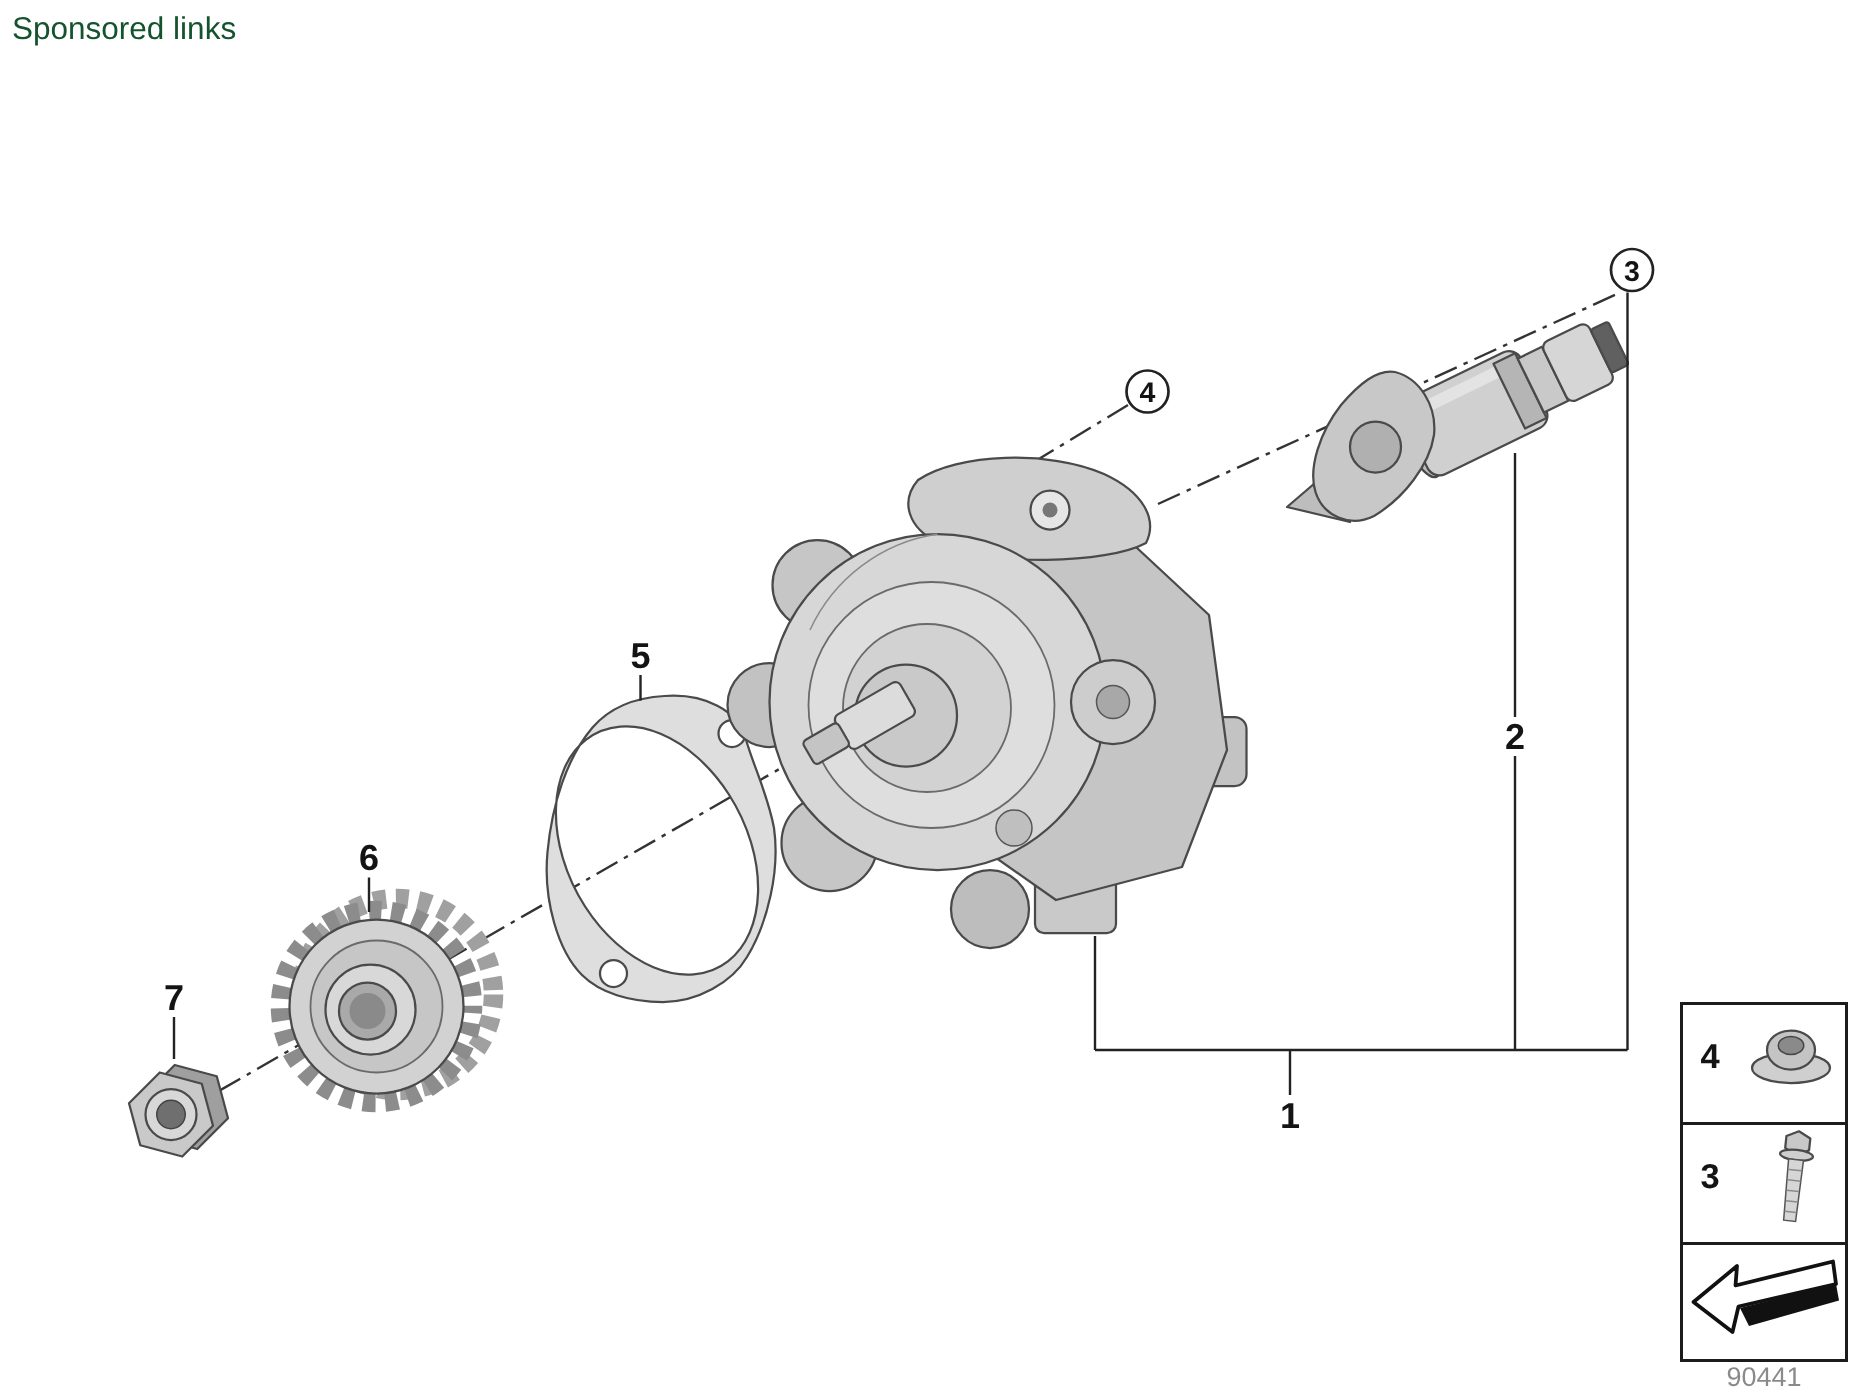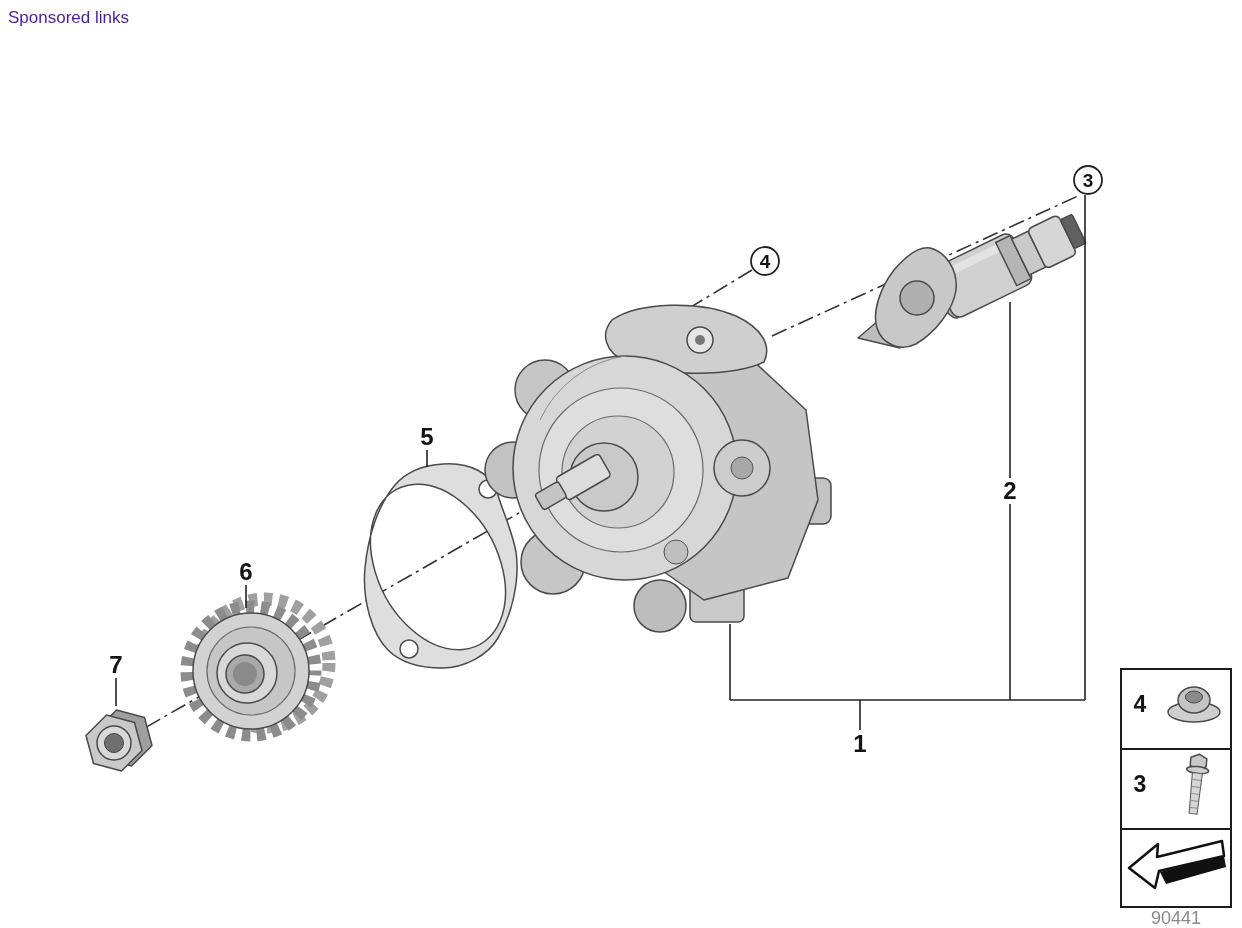--- a/index.html
+++ b/index.html
@@ -1,18 +1,18 @@
 <!DOCTYPE html>
 <html><head>
 <meta charset="utf-8">
 <style>
   html,body{margin:0;padding:0;background:#ffffff;}
   #stage{position:relative;width:1242px;height:928px;background:#fff;overflow:hidden;
          font-family:"Liberation Sans",sans-serif;}
-  #sponsored{position:absolute;left:8px;top:8px;font-size:17px;color:#4c1d95;}
+  #sponsored{position:absolute;left:8px;top:8px;font-size:21px;color:#14532d;}
   svg{position:absolute;left:0;top:0;}
   .part{stroke:#4a4a4a;stroke-width:1.5;stroke-linejoin:round;}
   .thin{stroke:#8a8a8a;stroke-width:1;fill:none;}
   .callout-line{stroke:#222;stroke-width:1.6;fill:none;}
   .dashdot{stroke:#333;stroke-width:1.6;fill:none;stroke-dasharray:16 5 3 5;}
   .num-label{font-family:"Liberation Sans",sans-serif;font-weight:bold;font-size:24px;
              fill:#141414;text-anchor:middle;}
   .circled-num{font-size:19px;}
   .legend-num{font-size:23px;}
   .diagram-num{font-family:"Liberation Sans",sans-serif;font-size:18px;fill:#8a8a8a;text-anchor:middle;}

